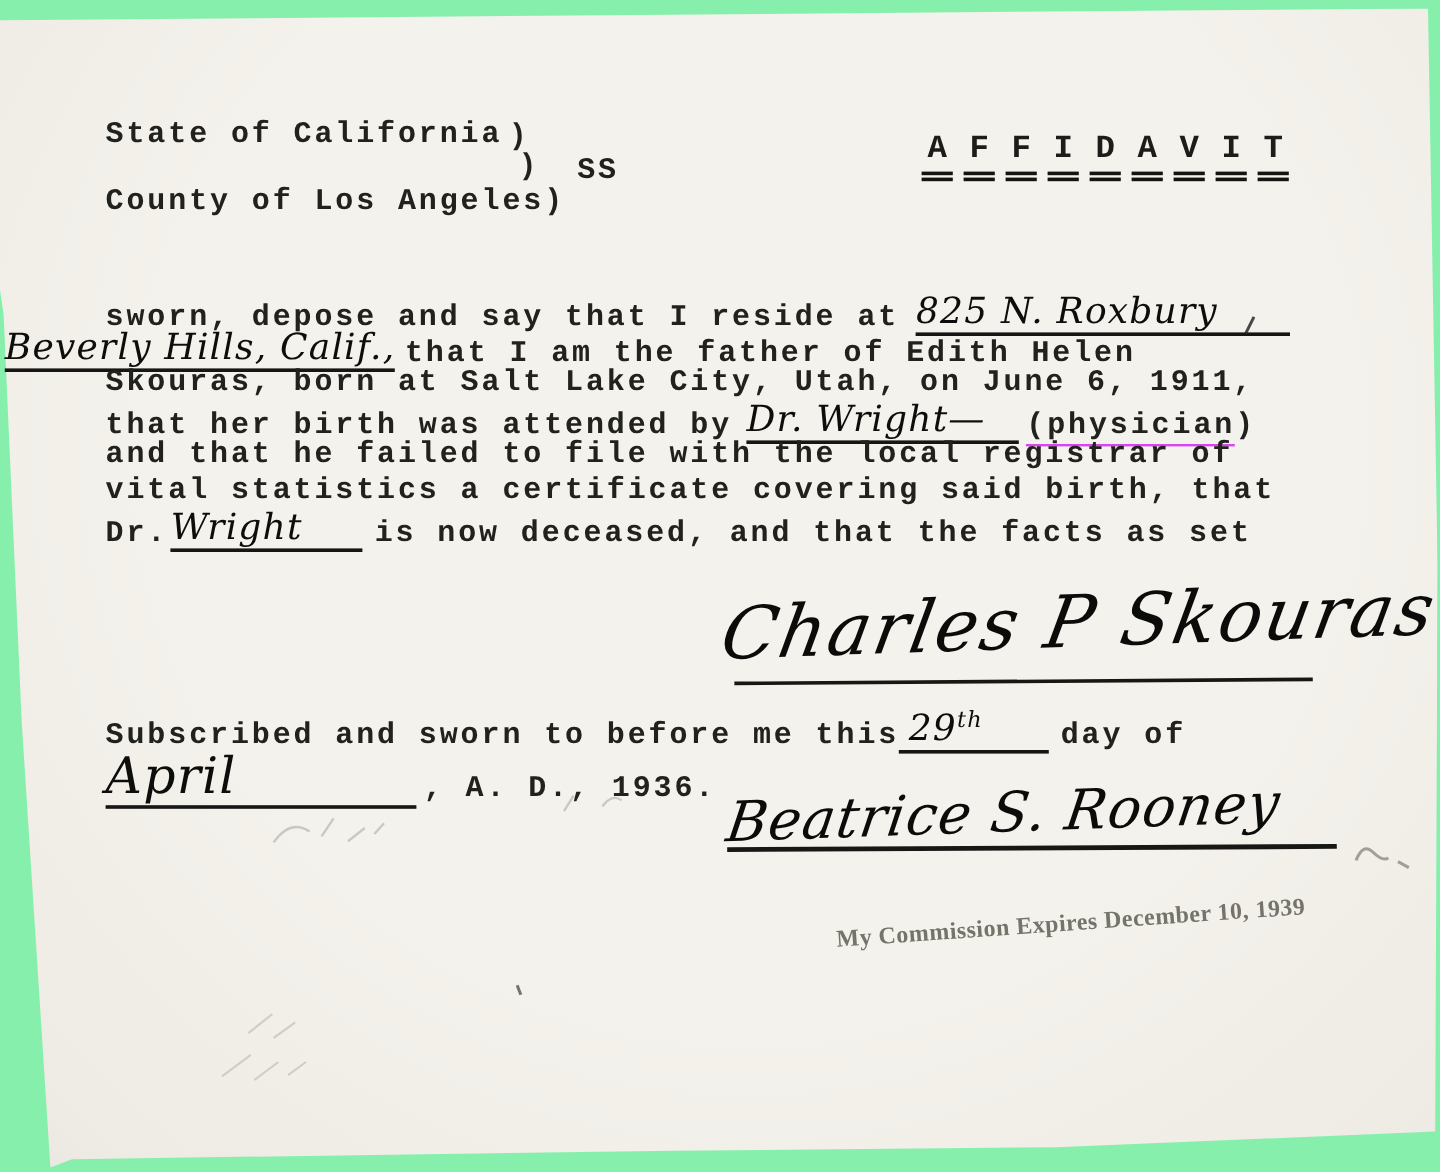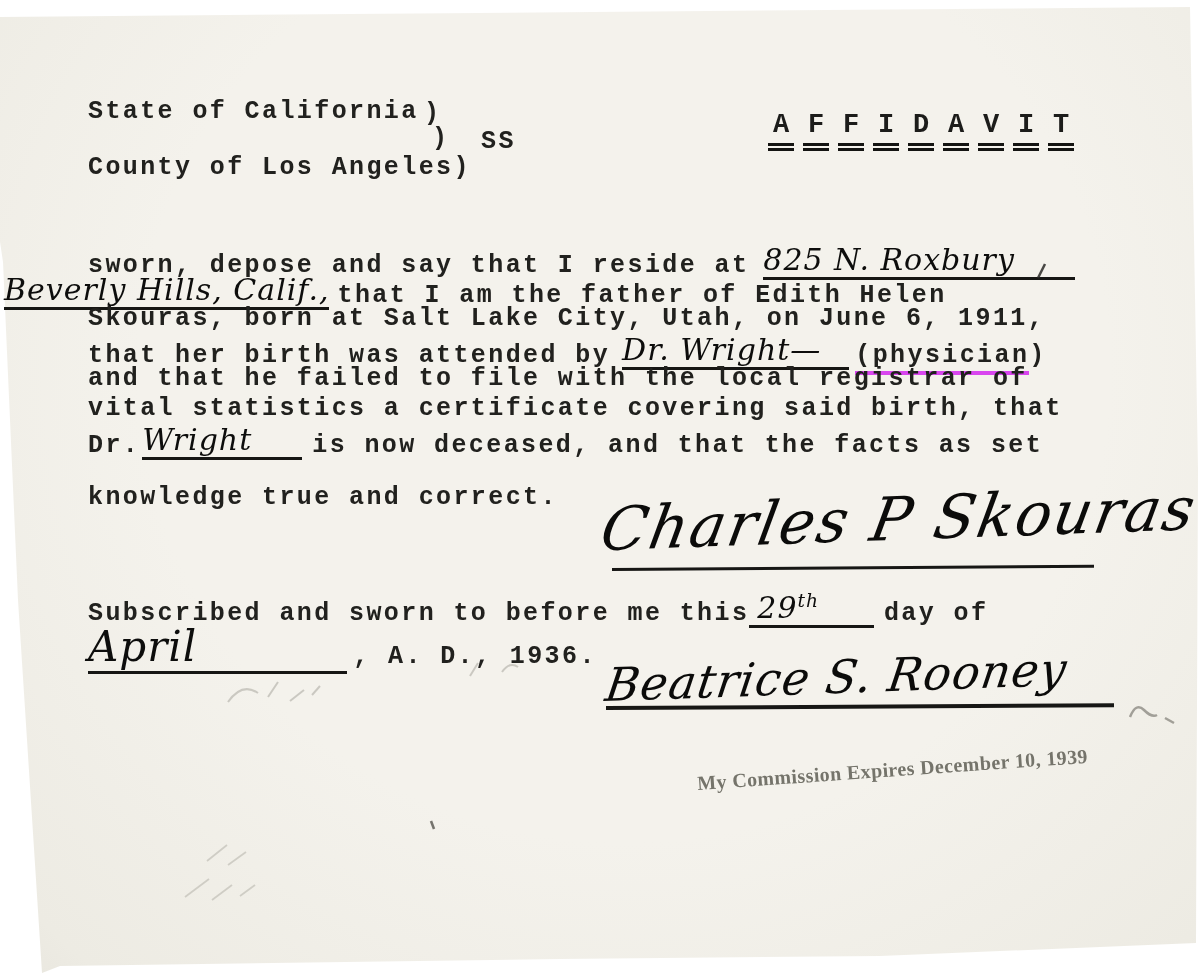--- a/index.html
+++ b/index.html
@@ -1,30 +1,30 @@
 <!DOCTYPE html>
 <html><head>
 <meta charset="utf-8">
 <title>Scanned Affidavit</title>
 <style>
   html,body{margin:0;padding:0;}
   body{background:#050505;width:1200px;height:977px;overflow:hidden;}
-  #screen{position:relative;width:1200px;height:977px;background:#ffffff;overflow:hidden;
+  #screen{position:relative;width:1200px;height:977px;background:#86efac;overflow:hidden;
           font-family:"Liberation Mono",monospace;}
   
   .paper{position:absolute;left:0;top:0;width:1200px;height:977px;
          background:radial-gradient(ellipse at 52% 38%, #f4f2ec 55%, #edebe3 92%, #e8e6de 100%);
          clip-path:polygon(-15px 17px, 1190px 7px, 1198px 470px, 1196px 943px,
                            880px 956px, 560px 959px, 60px 966px, 42px 973px,
                            18px 600px, 3px 262px, -15px 140px);}
   
   .typed{font-family:"Liberation Mono",monospace;font-size:25px;font-weight:700;
          letter-spacing:2.4px;color:#21211e;white-space:pre;}
   .line{position:absolute;white-space:nowrap;height:32px;}
-  .u-typed{border-bottom:4px solid #d946ef;padding-bottom:1px;text-align:right;}
+  .u-typed{border-bottom:2px solid #d946ef;padding-bottom:1px;text-align:right;}
   
   .hand{font-family:"DejaVu Serif",serif;font-style:italic;font-size:30px;
         color:#0d0d0c;letter-spacing:1px;position:relative;top:-2px;white-space:pre;}
   .hand.u{border-bottom:3px solid #161614;}
   .sig{position:absolute;font-family:"DejaVu Serif",serif;font-style:italic;color:#0b0b0a;
        white-space:nowrap;transform-origin:left center;}
   .sigline{position:absolute;background:#171715;height:3px;transform-origin:left center;}
   
   .affid{position:absolute;left:768px;top:110px;display:flex;}
   .affletter{display:inline-block;width:26px;margin-right:9px;text-align:center;
@@ -76,23 +76,20 @@
   </div>
   <div class="line" style="left:88px;top:364px">
     <span class="typed">and that he failed to file with the local registrar of</span>
   </div>
   <div class="line" style="left:88px;top:394px">
     <span class="typed">vital statistics a certificate covering said birth, that</span>
   </div>
   <div class="line" style="left:88px;top:424px">
     <span class="typed">Dr.</span><span class="hand u" style="margin-left:2px;padding-right:50px">Wright</span><span class="typed" style="margin-left:10px">is now deceased, and that the facts as set</span>
   </div>
-  <div class="line" style="left:88px;top:483px">
-    <span class="typed">knowledge true and correct.</span>
-  </div>
 
   <div class="sig" style="left:602px;top:494px;font-size:60px;letter-spacing:2px;transform:rotate(-2deg) skewX(-12deg)">Charles P Skouras</div>
   <div class="sigline" style="left:612px;top:568px;width:482px;transform:rotate(-0.4deg)"></div>
 
   <div class="line" style="left:88px;top:592px">
     <span class="typed">Subscribed and sworn to before me this</span><span class="hand u" style="padding:0 55px 0 8px"><span>29</span><sup>th</sup></span><span class="typed" style="margin-left:10px">day of</span>
   </div>
   <div class="line" style="left:88px;top:624px">
     <span class="hand u" style="font-size:42px;padding-right:150px">April</span><span class="typed" style="margin-left:6px">, A. D., 1936.</span>
   </div>

